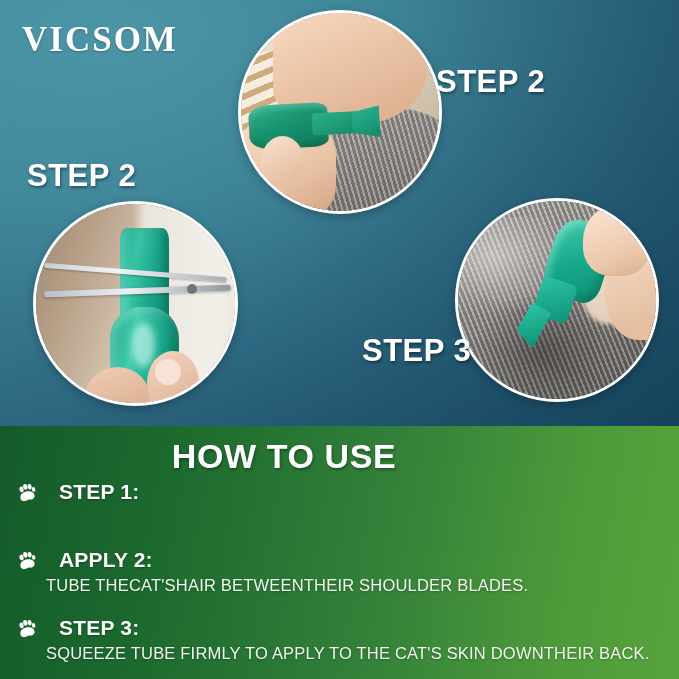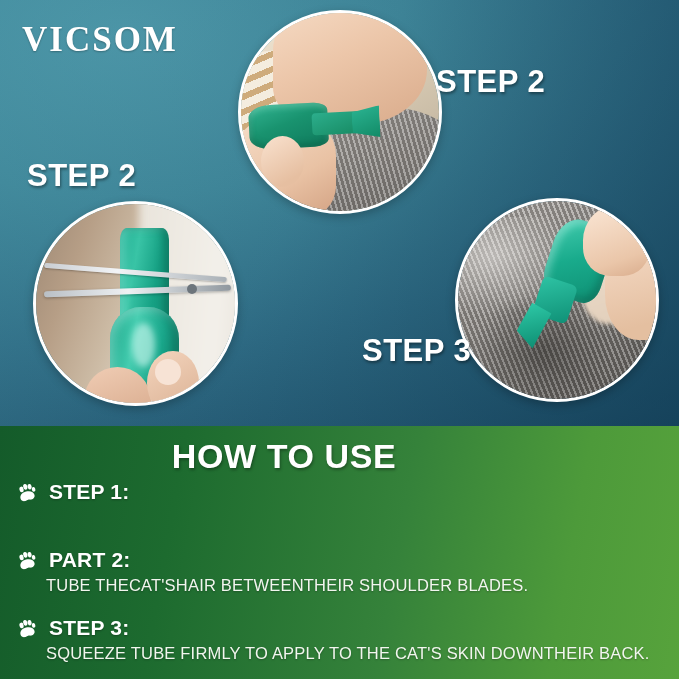--- a/index.html
+++ b/index.html
@@ -270,21 +270,21 @@
     left: 16px;
     width: 650px;
   }
   #step-block-1 { top: 54px; }
   #step-block-2 { top: 122px; }
   #step-block-3 { top: 190px; }
 
   .step-head {
     display: flex;
     align-items: center;
-    gap: 11px;
+    gap: 21px;
     height: 24px;
   }
   .paw-icon {
     width: 22px;
     height: 22px;
     flex: 0 0 22px;
     display: block;
   }
   .step-key {
     font-family: "Liberation Sans", sans-serif;
@@ -387,21 +387,21 @@
       <div class="step-head">
         <svg class="paw-icon" viewBox="0 0 32 32">
           <g fill="#ffffff" transform="rotate(-14 16 16)">
             <ellipse cx="9.2" cy="10.4" rx="3.0" ry="4.1"></ellipse>
             <ellipse cx="15.4" cy="8.1" rx="3.0" ry="4.3"></ellipse>
             <ellipse cx="21.6" cy="9.6" rx="2.9" ry="4.1"></ellipse>
             <ellipse cx="26.2" cy="14.6" rx="2.6" ry="3.5"></ellipse>
             <path d="M16.6 15.2c5.0 0 9.0 3.6 9.0 7.6 0 3.2-2.7 5.3-6.0 5.3-2.0 0-3.1-0.8-4.6-0.8-1.5 0-2.6 0.8-4.5 0.8-3.3 0-5.9-2.1-5.9-5.3 0-4.0 4.0-7.6 9.0-7.6 1.0 0 1.6 0 3.0 0z"></path>
           </g>
         </svg>
-        <span class="step-key">PART 2:</span>
+        <span class="step-key">APPLY 2:</span>
       </div>
       <div class="step-text">TUBE THECAT'SHAIR BETWEENTHEIR SHOULDER BLADES.</div>
     </div>
 
     <div class="step-block" id="step-block-3">
       <div class="step-head">
         <svg class="paw-icon" viewBox="0 0 32 32">
           <g fill="#ffffff" transform="rotate(-14 16 16)">
             <ellipse cx="9.2" cy="10.4" rx="3.0" ry="4.1"></ellipse>
             <ellipse cx="15.4" cy="8.1" rx="3.0" ry="4.3"></ellipse>

